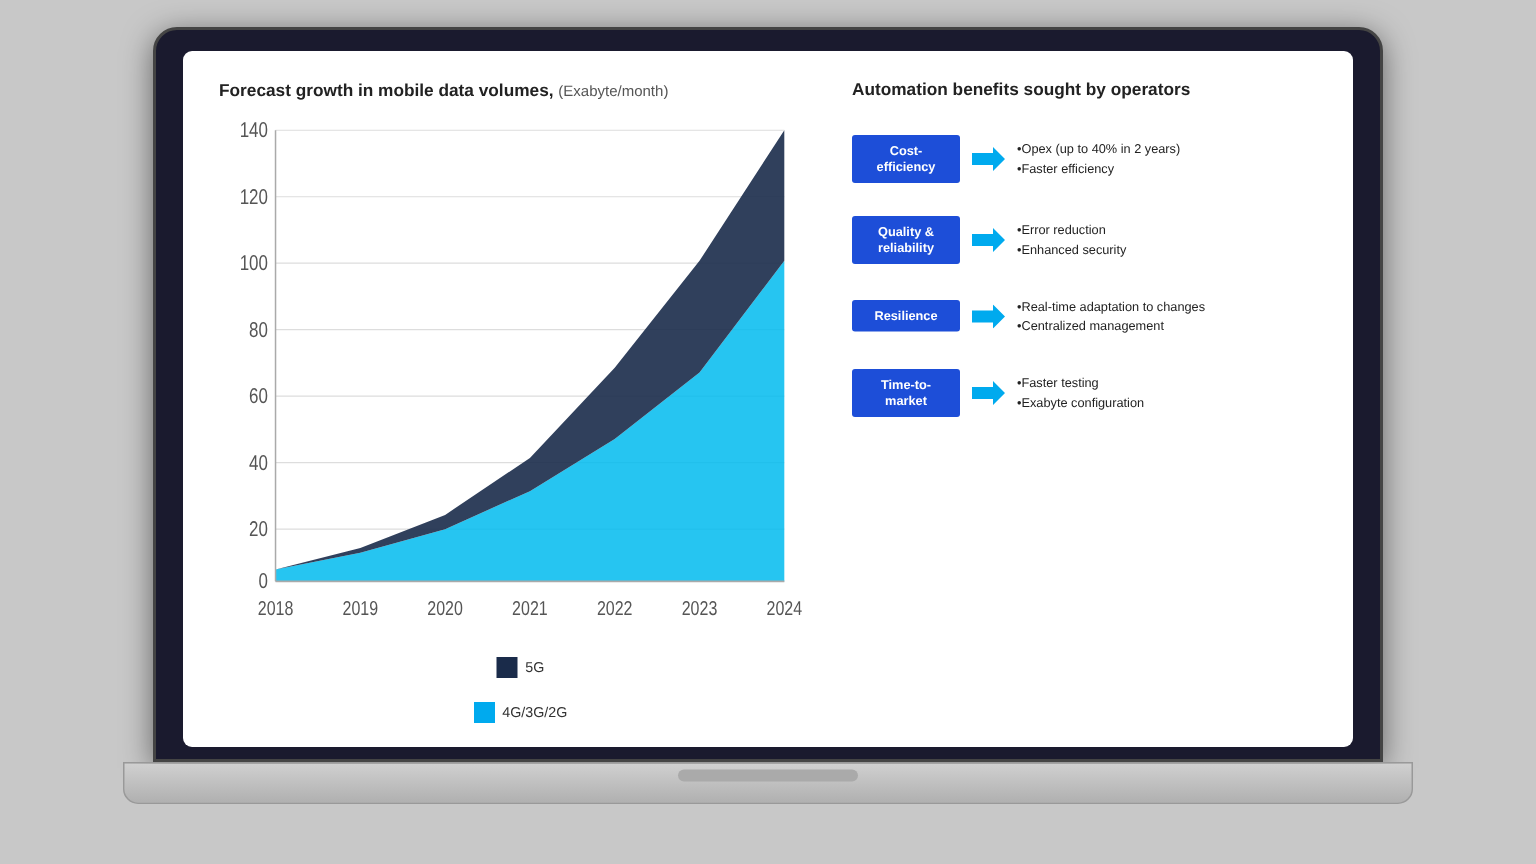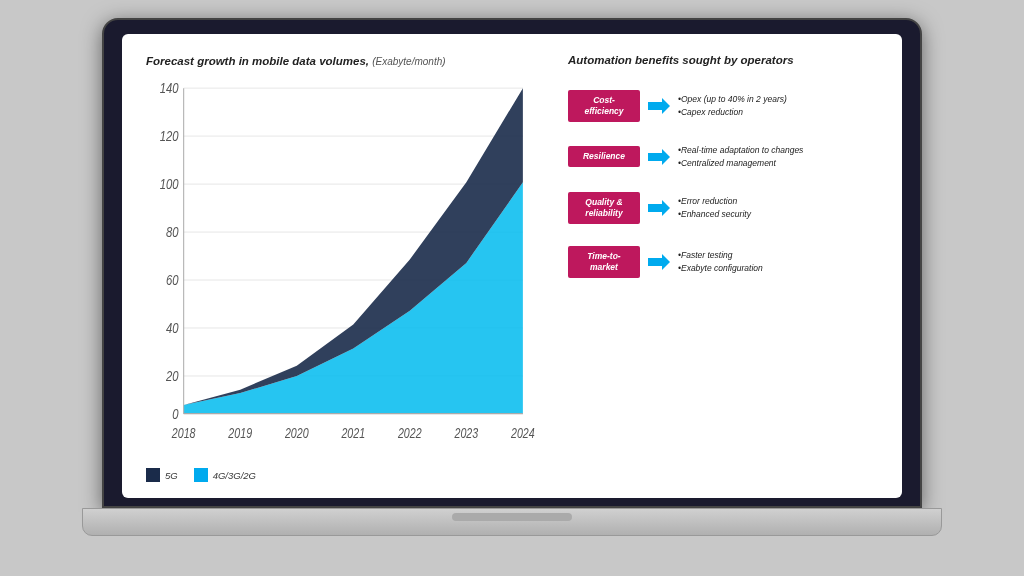--- a/index.html
+++ b/index.html
@@ -24,21 +24,20 @@
     }
 
     .laptop-screen-outer {
       width: 820px;
       height: 490px;
       background: #1a1a2e;
       border-radius: 16px 16px 0 0;
       padding: 14px 18px 8px 18px;
       box-shadow: 0 4px 20px rgba(0,0,0,0.5);
       border: 2px solid #444;
-      font-style: italic;
     }
 
     .laptop-screen-inner {
       width: 100%;
       height: 100%;
       background: #fff;
       border-radius: 6px;
       overflow: hidden;
       display: flex;
       flex-direction: column;
@@ -94,24 +93,24 @@
       position: relative;
     }
 
     .chart-svg {
       width: 100%;
       height: 100%;
     }
 
     .legend {
       display: flex;
-      flex-direction: row;
+      flex-direction: column;
       gap: 16px;
       margin-top: 3px;
-      align-items: flex-start;
+      align-items: center;
     }
 
     .legend-item {
       display: flex;
       align-items: center;
       gap: 5px;
       font-size: 9.5px;
       color: #333;
     }
 
@@ -139,21 +138,21 @@
       display: flex;
       flex-direction: row;
       align-items: center;
       margin-bottom: 6px;
       gap: 8px;
     }
 
     .benefit-label {
       width: 72px;
       min-width: 72px;
-      background: #be185d;
+      background: #1d4ed8;
       color: #fff;
       font-size: 8.5px;
       font-weight: 700;
       padding: 5px 6px;
       border-radius: 2px;
       line-height: 1.3;
       text-align: center;
     }
 
     .benefit-arrow {
@@ -244,51 +243,51 @@
 
           <div class="benefit-row">
             <div class="benefit-label">Cost-efficiency</div>
             <div class="benefit-arrow">
               <svg width="22" height="16" viewBox="0 0 22 16">
                   <polygon points="0,4 14,4 14,0 22,8 14,16 14,12 0,12" fill="#00aaee"></polygon>
                 </svg>
             </div>
             <div class="benefit-points">
               <span>•Opex (up to 40% in 2 years)</span>
-              <span>•Capex reduction</span>
+              <span>•Faster efficiency</span>
+            </div>
+          </div>
+
+          <div class="benefit-row">
+            <div class="benefit-label">Quality &amp;<br>reliability</div>
+            <div class="benefit-arrow">
+              <svg width="22" height="16" viewBox="0 0 22 16">
+                  <polygon points="0,4 14,4 14,0 22,8 14,16 14,12 0,12" fill="#00aaee"></polygon>
+                </svg>
+            </div>
+            <div class="benefit-points">
+              <span>•Error reduction</span>
+              <span>•Enhanced security</span>
             </div>
           </div>
 
           <div class="benefit-row">
             <div class="benefit-label">Resilience</div>
             <div class="benefit-arrow">
               <svg width="22" height="16" viewBox="0 0 22 16">
                   <polygon points="0,4 14,4 14,0 22,8 14,16 14,12 0,12" fill="#00aaee"></polygon>
                 </svg>
             </div>
             <div class="benefit-points">
               <span>•Real-time adaptation to changes</span>
               <span>•Centralized management</span>
             </div>
           </div>
 
           <div class="benefit-row">
-            <div class="benefit-label">Quality &amp;<br>reliability</div>
-            <div class="benefit-arrow">
-              <svg width="22" height="16" viewBox="0 0 22 16">
-                  <polygon points="0,4 14,4 14,0 22,8 14,16 14,12 0,12" fill="#00aaee"></polygon>
-                </svg>
-            </div>
-            <div class="benefit-points">
-              <span>•Error reduction</span>
-              <span>•Enhanced security</span>
-            </div>
-          </div>
-
-          <div class="benefit-row">
             <div class="benefit-label">Time-to-market</div>
             <div class="benefit-arrow">
               <svg width="22" height="16" viewBox="0 0 22 16">
                   <polygon points="0,4 14,4 14,0 22,8 14,16 14,12 0,12" fill="#00aaee"></polygon>
                 </svg>
             </div>
             <div class="benefit-points">
               <span>•Faster testing</span>
               <span>•Exabyte configuration</span>
             </div>

